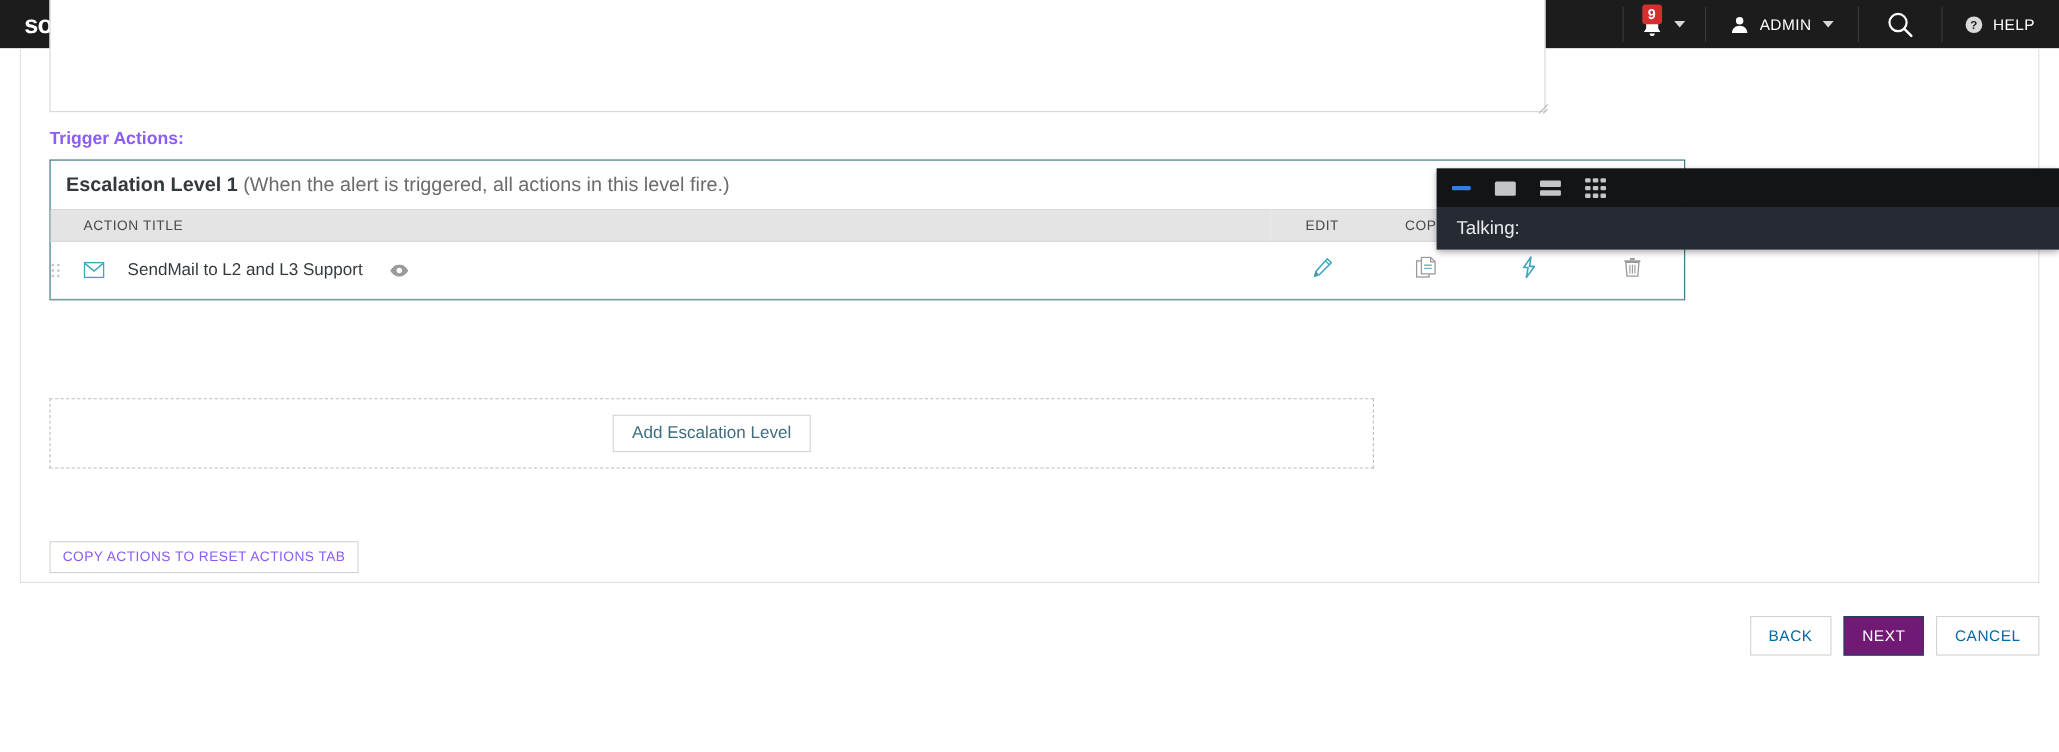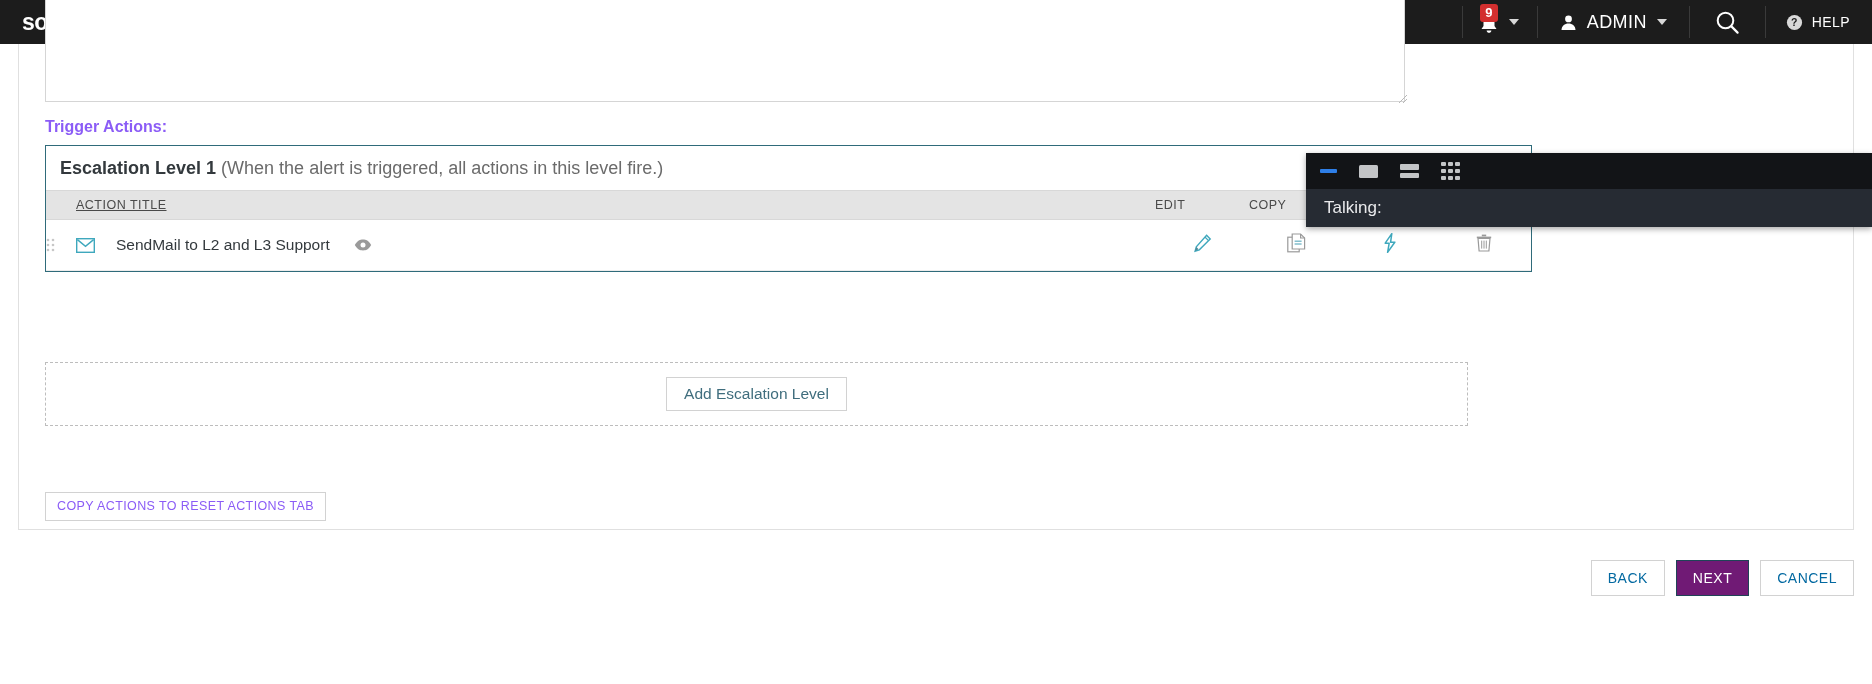--- a/index.html
+++ b/index.html
@@ -66,21 +66,21 @@
     border-radius: 3px;
     padding: 0px 5px 1px 5px;
     line-height: 17px;
     min-width: 18px; text-align: center;
     z-index: 2;
   }
   .bell-icon { position:absolute; bottom: 1px; left: 0px; width: 20px; height: 18px; }
 
   .admin {
     display: flex; align-items: center; gap: 10px;
-    padding: 0 22px; cursor: pointer; font-size: 18px; letter-spacing: .4px;
+    padding: 0 22px; cursor: pointer; font-size: 14px; letter-spacing: .4px;
   }
   .person-icon { width: 17px; height: 17px; display:block;}
   .search-btn { display: flex; align-items: center; padding: 0 24px; cursor: pointer; }
   .help-btn { display: flex; align-items: center; gap: 9px; padding: 0 22px 0 20px; cursor: pointer; font-size: 14px; letter-spacing:.4px;}
 
   
   .page {
     position: relative;
     height: 640px;
     background: #fff;
@@ -141,22 +141,22 @@
     background: #e4e4e4;
     color: #4a4a4a;
     font-size: 12.5px;
     font-weight: 400;
     letter-spacing: .5px;
     text-align: left;
     padding: 7px 0 7px 30px;
     border-top: 1px solid #d8d8d8;
     border-bottom: 1px solid #d8d8d8;
   }
-  table.act-table thead th.col-act { width: auto; text-decoration: underline; }
-  table.act-table thead th.ctr { text-align: left; padding-left: 0; width: 94px; }
+  table.act-table thead th.col-act { width: auto; }
+  table.act-table thead th.ctr { text-align: center; padding-left: 0; width: 94px; }
   table.act-table tbody td {
     padding: 13px 0;
     border-bottom: 1px solid #ececec;
     font-size: 15.5px;
     color: #33393d;
   }
   td.title-cell { padding-left: 14px; }
   td.icon-cell { text-align: center; }
   .title-inner { display: flex; align-items: center; gap: 21px; }
   .drag-dots { width: 9px; height: 16px; opacity:.55; cursor: grab; }
@@ -177,21 +177,21 @@
     color: #3f6d7d;
     font-size: 15.5px;
     padding: 7px 17px 8px 17px;
     cursor: pointer;
     line-height: 1.1;
   }
 
   .add-esc-zone {
     position: absolute;
     left: 26px; top: 318px;
-    width: 1423px;
+    width: 1204px;
     border: 1px dashed #bdbdbd;
     padding: 14px 0;
     display: flex; justify-content: center;
   }
 
   .copy-reset-wrap { position: absolute; left: 26px; top: 448px; }
   .btn-small {
     font-family: "Liberation Sans", sans-serif;
     background: #fff; border: 1px solid #d2d2d2;
     color: #8b5cf6; font-size: 12.5px;

